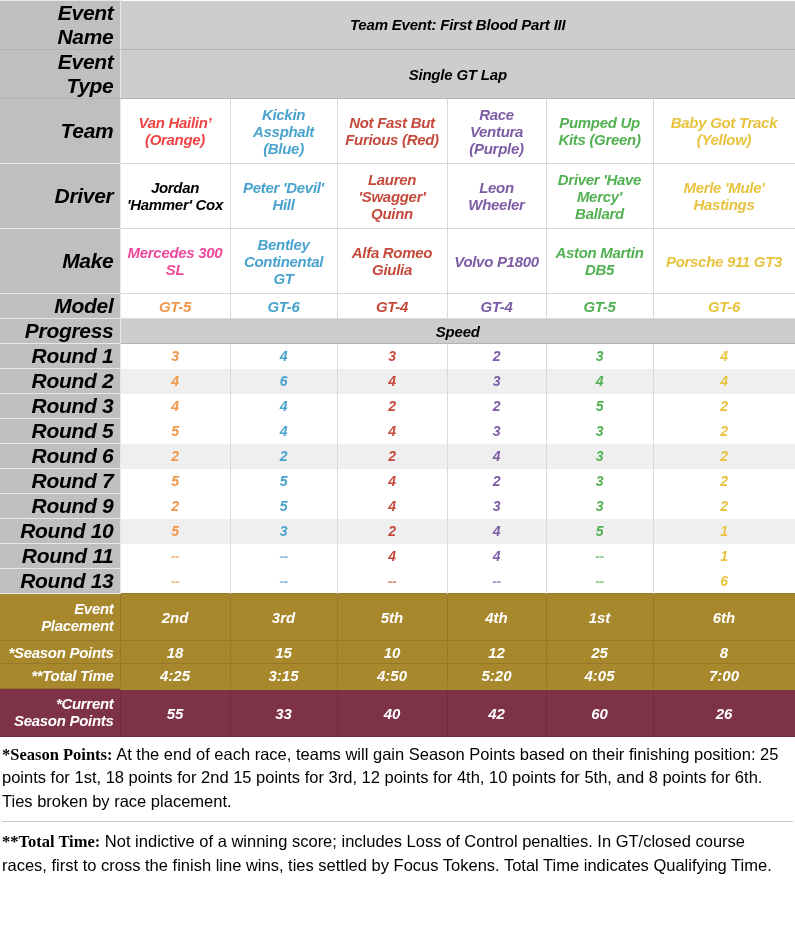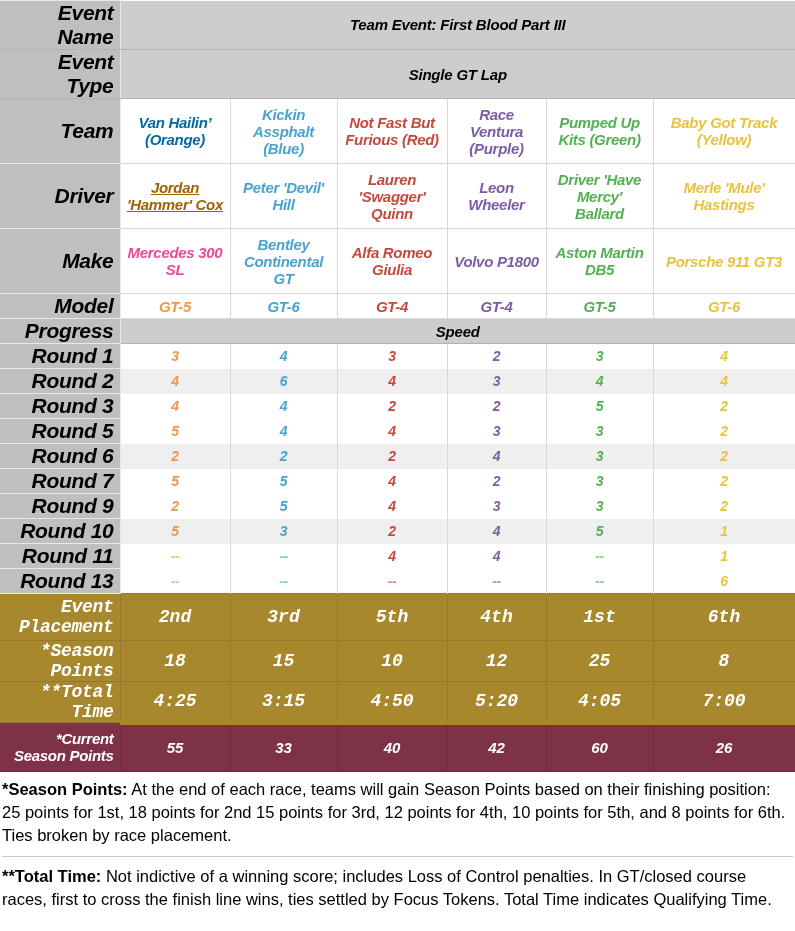--- a/index.html
+++ b/index.html
@@ -34,37 +34,37 @@
   .h-top td{height:26px;}
   .h-big td{height:64px;}
   .h-sm td{height:22px;}
   .h-round td{height:22.7px;}
   .h-place td{height:46px;}
   .h-csplace td{height:84px;}
 
   
   .gold td{
     background:#a8882c;color:#fff;border:1px solid #96782a;
-    font-weight:bold;font-style:italic;text-align:center;font-size:18px;font-family:Liberation Mono, monospace;
+    font-weight:bold;font-style:italic;text-align:center;font-size:15px;
   }
   .gold .rowlabel{background:#a8882c;color:#fff;text-align:right;border:1px solid #96782a;border-left:none;}
   .gold-last td{border-bottom:3px solid #7e3247;}
 
   
   .maroon td{
     background:#7e3247;color:#fff;border:1px solid #6e2b3e;
     font-weight:bold;font-style:italic;text-align:center;font-size:15px;
   }
   .maroon .rowlabel{background:#7e3247;color:#fff;text-align:right;border:1px solid #6e2b3e;border-left:none;}
   .maroon-first td{border-top:4px solid #a8882c;}
 
   
   .footnotes{width:795px;background:#fff;color:#000;font-size:16.5px;line-height:1.42;padding:2px 2px 0 2px;box-sizing:border-box;}
   .footnote{margin:4px 0 6px 0;}
-  .footnote b{font-weight:bold;}
+  .footnote b{font-weight:bold;font-family:Liberation Serif, serif;}
   .foot-divider{border:none;border-top:1px solid #c9c9c9;margin:8px 0;}
 </style>
 </head>
 <body>
 
 <table>
   <colgroup>
     <col style="width:120px">
       <col style="width:110px">
       <col style="width:107px">
@@ -80,31 +80,31 @@
     <td class="spanhead" colspan="6">Team Event: First Blood Part III</td>
   </tr>
 
   <tr class="h-top">
     <td class="rowlabel hdr-label">Event Type</td>
     <td class="spanhead" colspan="6">Single GT Lap</td>
   </tr>
 
   <tr class="h-big">
     <td class="rowlabel">Team</td>
-    <td class="val" style="color: #0369a1;">Van Hailin’ (Orange)</td>
+    <td class="val" style="color: #ef4444;">Van Hailin’ (Orange)</td>
     <td class="val" style="color: rgb(74, 163, 206);">Kickin Assphalt (Blue)</td>
     <td class="val" style="color: rgb(197, 74, 60);">Not Fast But Furious (Red)</td>
     <td class="val" style="color: rgb(125, 92, 166);">Race Ventura (Purple)</td>
     <td class="val" style="color: rgb(82, 177, 82);">Pumped Up Kits (Green)</td>
     <td class="val" style="color: rgb(232, 195, 63);">Baby Got Track (Yellow)</td>
   </tr>
 
   <tr class="h-big">
     <td class="rowlabel">Driver</td>
-    <td class="val" style="color: #a16207; text-decoration: underline;">Jordan 'Hammer' Cox</td>
+    <td class="val" style="color: #000000;">Jordan 'Hammer' Cox</td>
     <td class="val" style="color: rgb(74, 163, 206);">Peter 'Devil' Hill</td>
     <td class="val" style="color: rgb(197, 74, 60);">Lauren 'Swagger' Quinn</td>
     <td class="val" style="color: rgb(125, 92, 166);">Leon Wheeler</td>
     <td class="val" style="color: rgb(82, 177, 82);">Driver 'Have Mercy' Ballard</td>
     <td class="val" style="color: rgb(232, 195, 63);">Merle 'Mule' Hastings</td>
   </tr>
 
   <tr class="h-big">
     <td class="rowlabel">Make</td>
     <td class="val" style="color: #ec4899;">Mercedes 300 SL</td>

